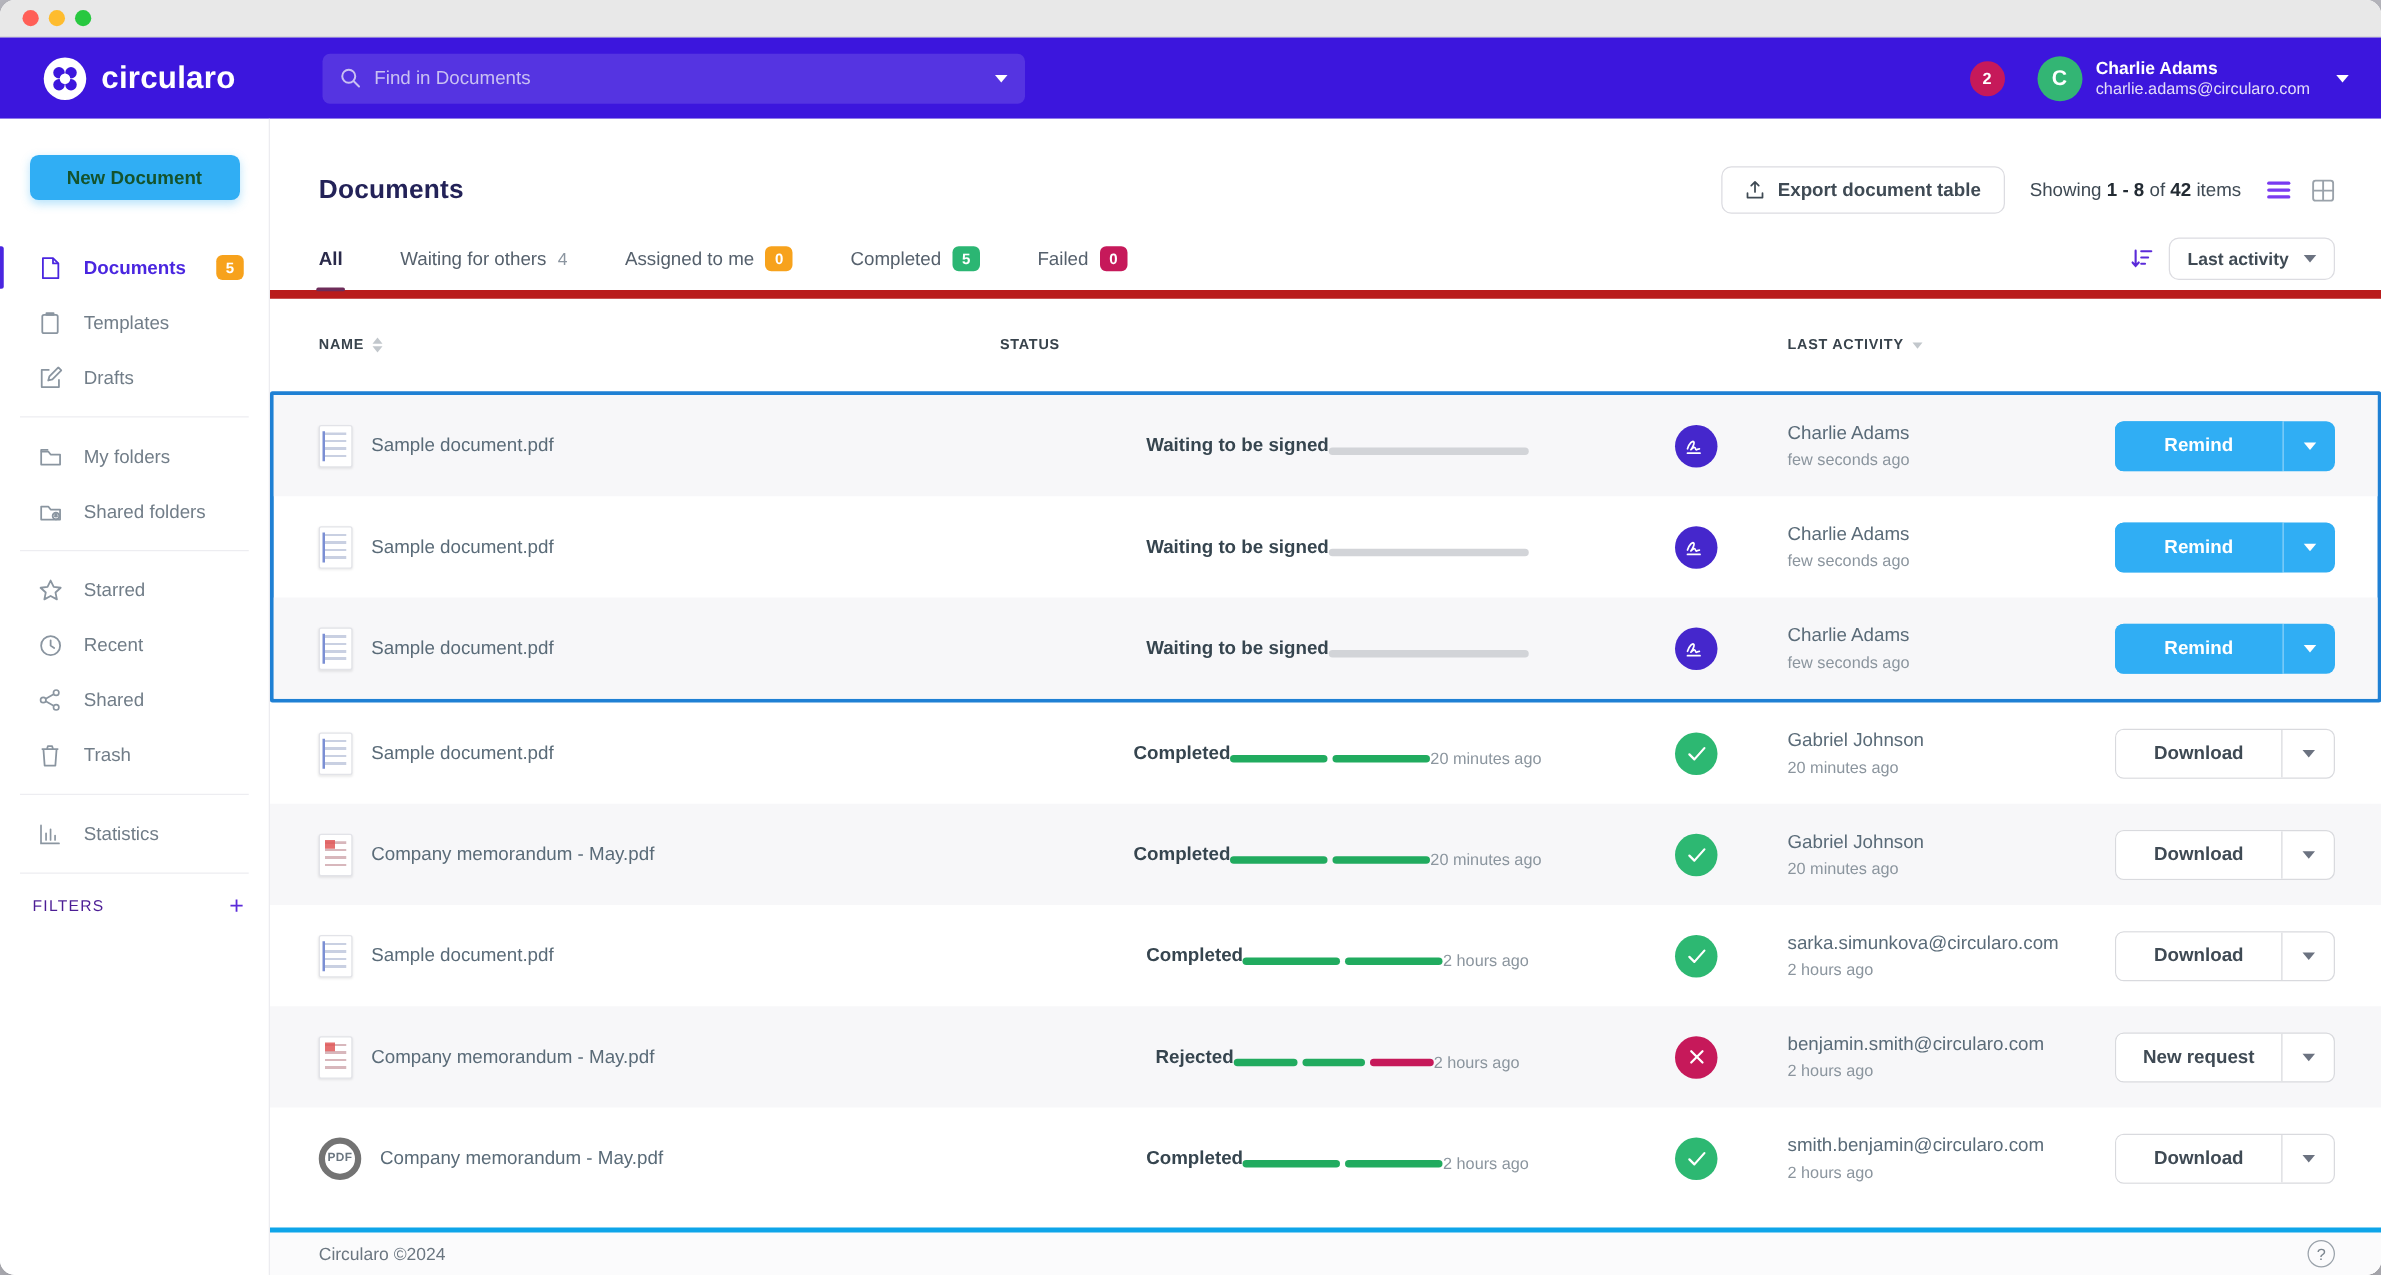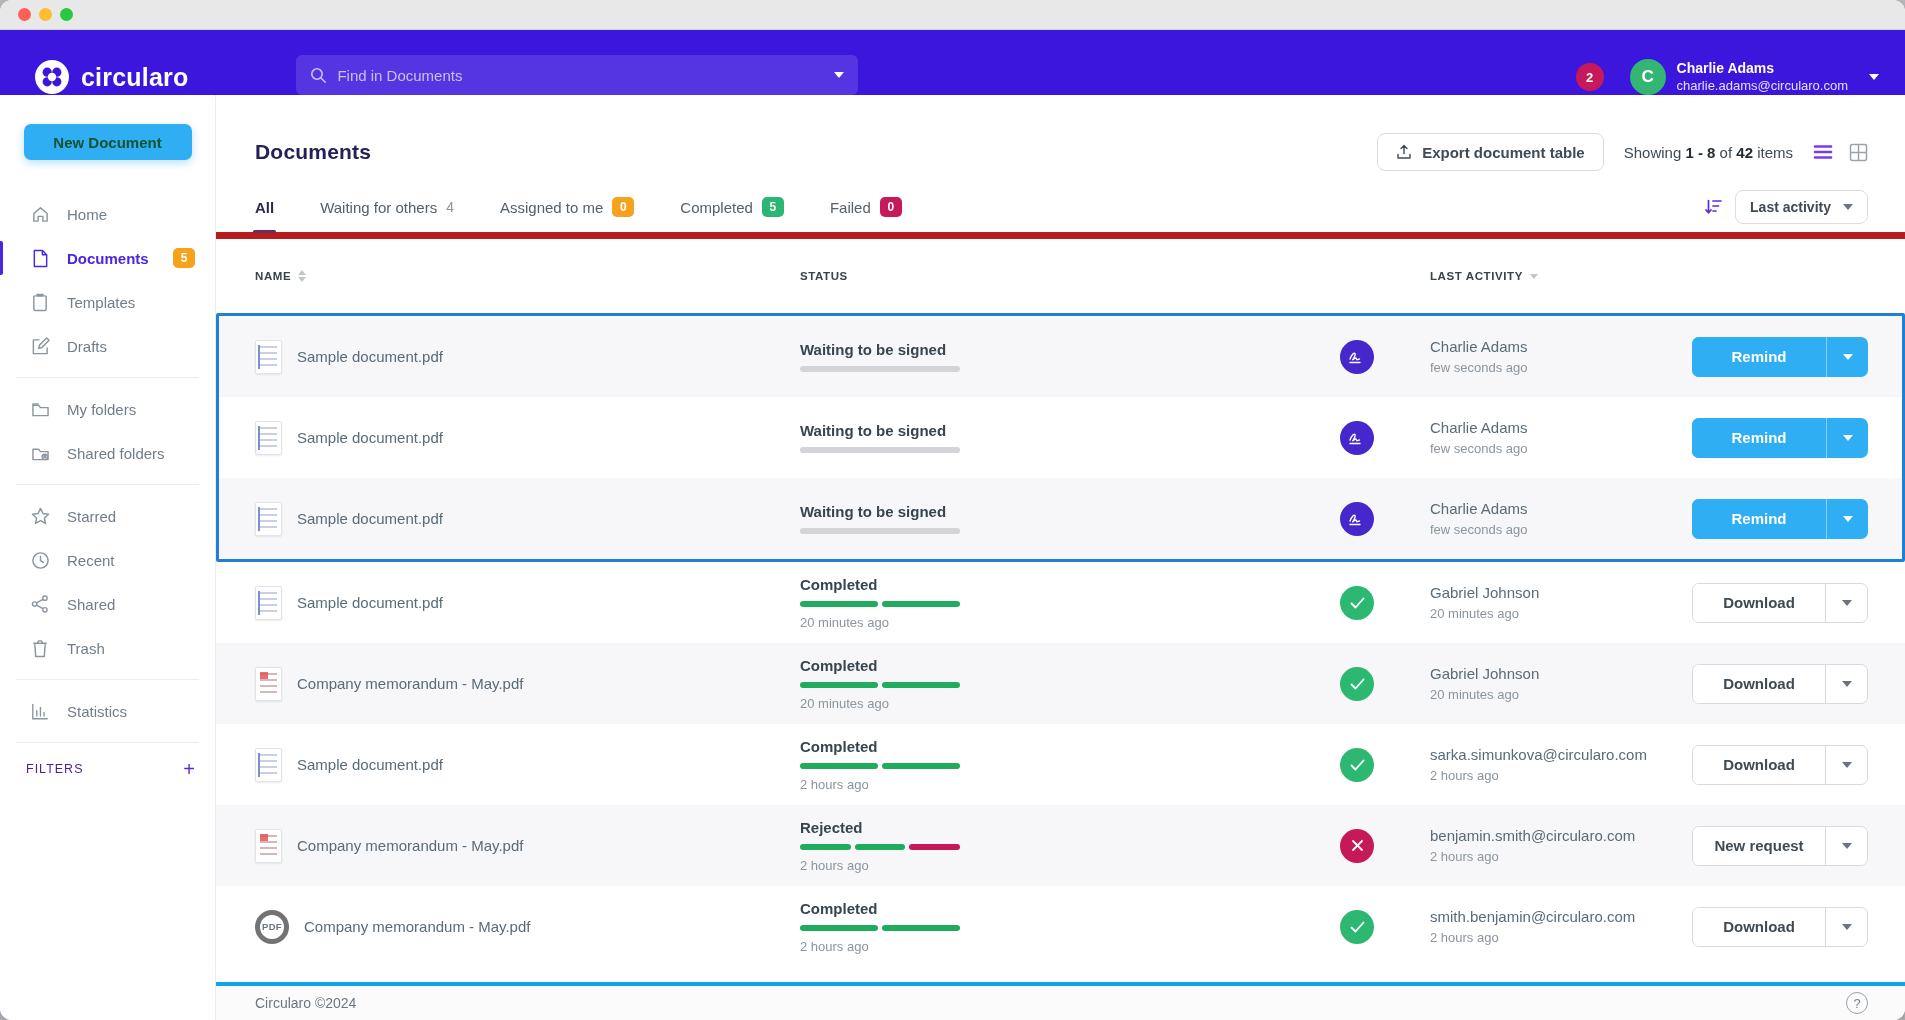--- a/index.html
+++ b/index.html
@@ -6,21 +6,21 @@
   html,body { width:1905px; height:1020px; background:#bfbfc6; font-family:"Liberation Sans", sans-serif; }
   .window { width:1905px; height:1020px; border-radius:12px; overflow:hidden; background:#fff; display:flex; flex-direction:column; box-shadow:0 10px 40px rgba(0,0,0,.35); }
 
   
   .titlebar { height:30px; background:#e8e8e8; border-bottom:1px solid #d3d3d3; display:flex; align-items:center; padding-left:18px; flex:0 0 auto; }
   .lights { display:flex; gap:8px; }
   .light { width:13px; height:13px; border-radius:50%; }
   .light.red{ background:#ff5f57; } .light.yellow{ background:#febc2e; } .light.green{ background:#28c840; }
 
   
-  .appbar { height:65px; background:#3c16dd; display:flex; align-items:flex-end; padding:0 26px 0 34px; flex:0 0 auto;gap:38px; }
+  .appbar { height:65px; background:#3c16dd; display:flex; align-items:center; padding:0 26px 0 34px; flex:0 0 auto; }
   .brand { display:flex; align-items:center; gap:11px; }
   .brand-name { color:#fff; font-size:25px; font-weight:bold; letter-spacing:.2px; }
   .searchwrap { margin-left:70px; width:562px; height:40px; background:rgba(255,255,255,.13); border-radius:6px; display:flex; align-items:center; padding:0 14px; }
   .searchwrap input { flex:1; background:transparent; border:none; outline:none; color:#fff; font-size:15px; font-family:inherit; margin-left:10px; }
   .searchwrap input::placeholder { color:#c9c0f2; }
   .caret-down { width:0; height:0; border-left:5px solid transparent; border-right:5px solid transparent; border-top:6px solid #fff; }
   .appbar-right { margin-left:auto; display:flex; align-items:center; gap:26px; }
   .notif { width:28px; height:28px; border-radius:50%; background:#c6195a; color:#fff; font-size:13px; font-weight:bold; display:flex; align-items:center; justify-content:center; }
   .userbox { display:flex; align-items:center; gap:11px; cursor:pointer; }
   .avatar { width:36px; height:36px; border-radius:50%; background:#33b574; color:#fff; font-size:17px; font-weight:bold; display:flex; align-items:center; justify-content:center; }
@@ -89,21 +89,21 @@
   .cell-name { display:flex; align-items:center; gap:15px; min-width:0; }
   .doc-thumb { width:27px; height:34px; background:#fff; border:1px solid #e2e3e8; border-radius:2px; box-shadow:0 1px 2px rgba(0,0,0,.08); position:relative; flex:0 0 auto; }
   .doc-thumb::before { content:""; position:absolute; left:4px; right:4px; top:5px; height:22px;
     background:repeating-linear-gradient(#c9d0e2 0 2px, transparent 2px 6px); }
   .doc-thumb.blue::after { content:""; position:absolute; left:2px; top:4px; bottom:4px; width:2px; background:#7b8fd4; }
   .doc-thumb.red::before { background:repeating-linear-gradient(#d8b7bc 0 2px, transparent 2px 6px); }
   .doc-thumb.red::after { content:""; position:absolute; left:4px; top:4px; width:8px; height:7px; background:#e05757; opacity:.85; }
   .pdf-thumb { width:34px; height:34px; border-radius:50%; border:5px solid #737373; background:#fff; color:#6b7680; font-size:9.5px; font-weight:bold; display:flex; align-items:center; justify-content:center; flex:0 0 auto; letter-spacing:.3px; }
   .doc-name { font-size:15px; color:#5a6b78; }
 
-  .cell-status { display:flex; flex-direction:column; justify-content:center; }
+  .cell-status { display:flex; flex-direction:row; justify-content:center;align-items:center; }
   .status-text { font-size:15px; font-weight:600; color:#36454f; }
   .bar { width:160px; display:flex; gap:4px; margin-top:8px; }
   .seg { height:6px; border-radius:3px; flex:1; }
   .seg.pending { background:#d2d4d8; }
   .seg.done { background:#21ab5f; }
   .seg.rejected { background:#c6195a; }
   .status-time { font-size:13px; color:#8b959e; margin-top:8px; min-height:0; }
   .status-time:empty { display:none; }
 
   .cell-sicon { display:flex; }
@@ -178,28 +178,20 @@
         <span class="caret-down" style="margin-left:10px;"></span>
       </div>
     </div>
   </div>
 
   <div class="content">
 
     <div class="sidebar">
       <button class="newdoc">New Document</button>
       <div class="nav">
-        <div class="nav-item">
-          <span class="nicon">
-              <svg width="19" height="19" viewBox="0 0 20 20" fill="none" stroke="currentColor" stroke-width="1.5" stroke-linejoin="round">
-                <path d="M3 9l7-6 7 6v8h-4.5v-5h-5v5H3z"></path>
-              </svg>
-            </span>
-          <span>Home</span>
-        </div>
         <div class="nav-item active">
           <span class="nicon">
               <svg width="17" height="19" viewBox="0 0 16 20" fill="none" stroke="currentColor" stroke-width="1.5" stroke-linejoin="round">
                 <path d="M1.5 1.5h8.5l4.5 4.5v12.5h-13z"></path>
                 <path d="M10 1.5V6h4.5"></path>
               </svg>
             </span>
           <span>Documents</span>
           <span class="nav-badge">5</span>
         </div>

